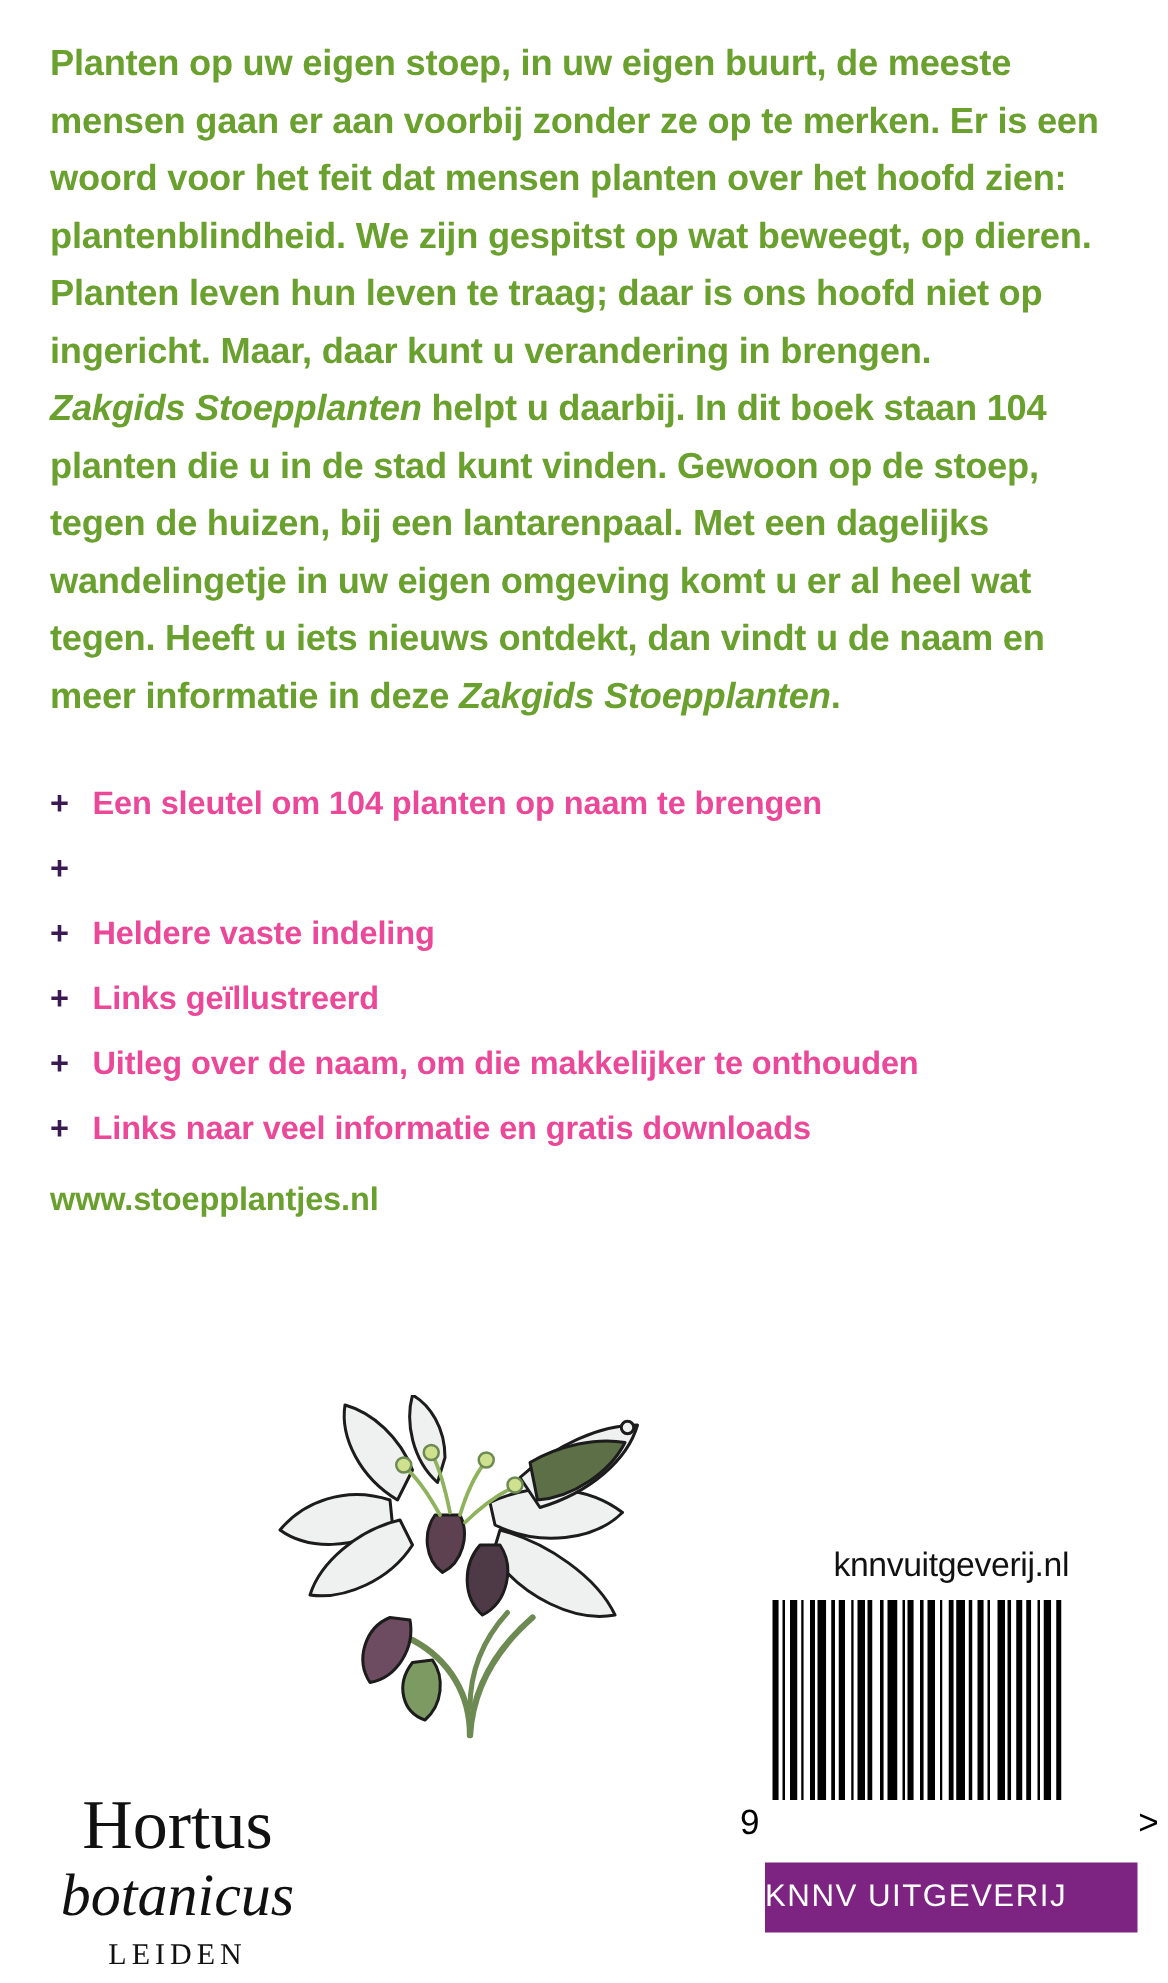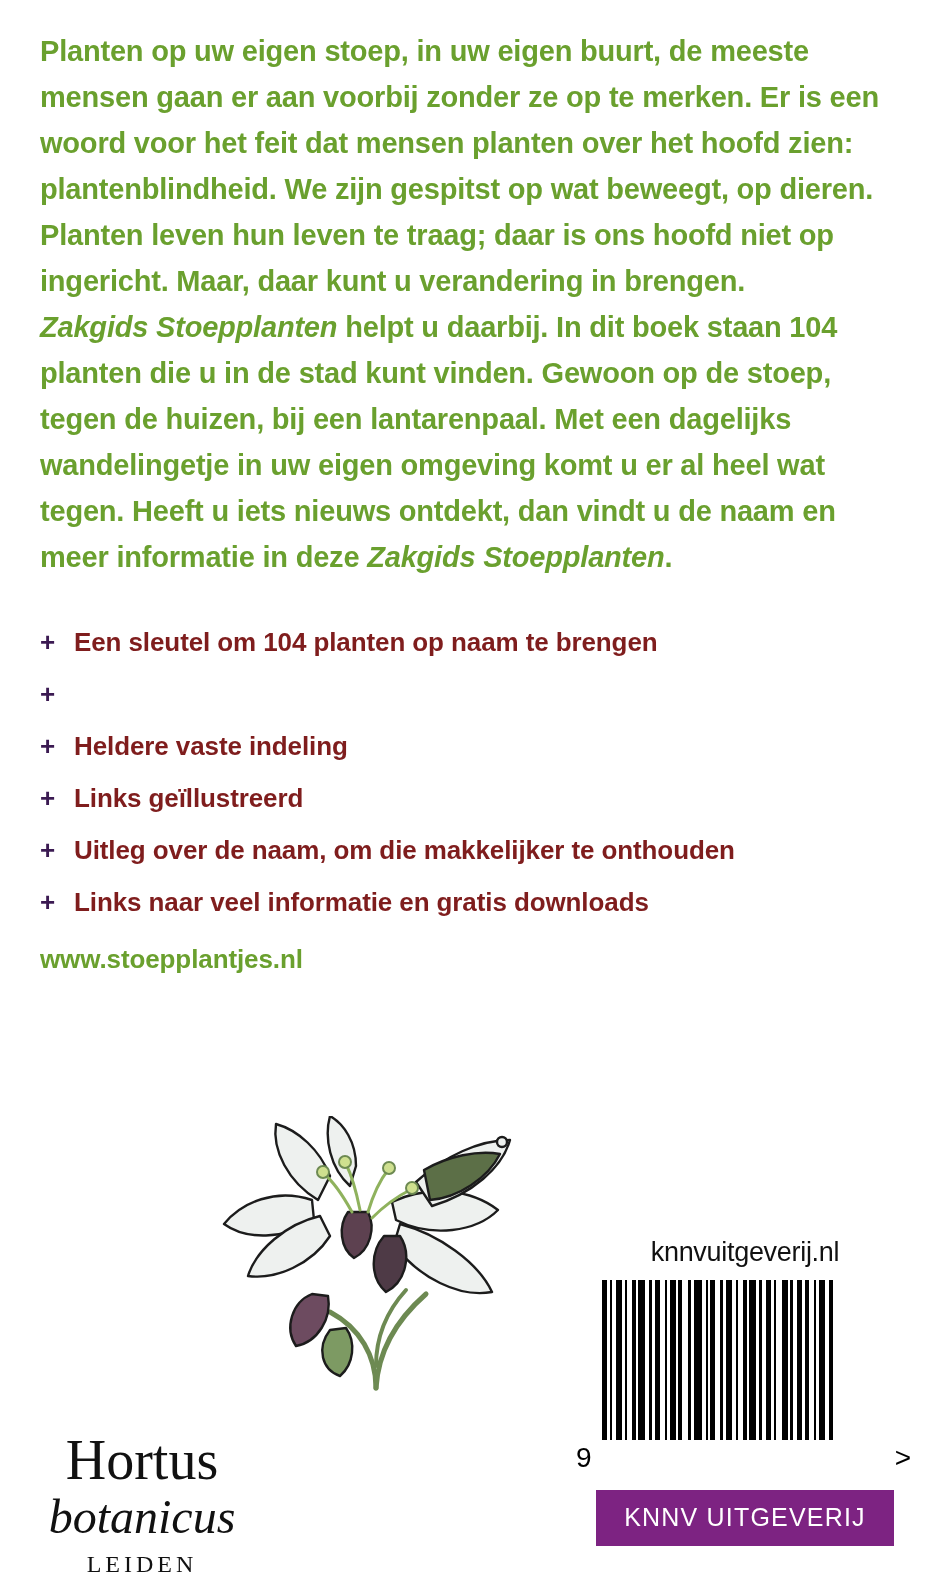--- a/index.html
+++ b/index.html
@@ -52,21 +52,21 @@
   }
   .bullet-plus {
     width: 34px;
     flex: 0 0 34px;
     color: #3b1a52;
     font-weight: bold;
     font-size: 26px;
     line-height: 36px;
   }
   .bullet-text {
-    color: #7f1d1d;
+    color: #ec4899;
     font-weight: bold;
     font-size: 26px;
     line-height: 36px;
     letter-spacing: -0.1px;
   }
 
   
   .website {
     margin-top: 24px;
     color: #6aa02e;
@@ -119,21 +119,21 @@
     font-family: "Liberation Serif", serif;
     font-size: 24px;
     letter-spacing: 4px;
     color: #111;
     margin-top: 6px;
   }
 
   
   .pub-block {
     position: absolute;
-    right: 40px;
+    right: 24px;
     bottom: 40px;
     width: 298px;
   }
   .pub-url {
     font-family: "Liberation Sans", sans-serif;
     font-size: 27px;
     color: #111;
     text-align: center;
     margin-bottom: 12px;
     letter-spacing: -0.3px;
@@ -162,21 +162,20 @@
     margin-top: 2px;
     padding: 0 2px;
   }
   .isbn-left { font-size: 28px; margin-left: -22px; }
   .isbn-mid { letter-spacing: 2px; }
   .isbn-right { font-size: 28px; margin-right: -20px; }
   .pub-bar {
     margin-top: 16px;
     background: #7d2382;
     color: #ffffff;
-    text-align: center;
     font-size: 25px;
     letter-spacing: 1.2px;
     padding: 13px 0 14px 0;
   }
 </style>
 </head>
 <body>
 
 <div class="page">
 

